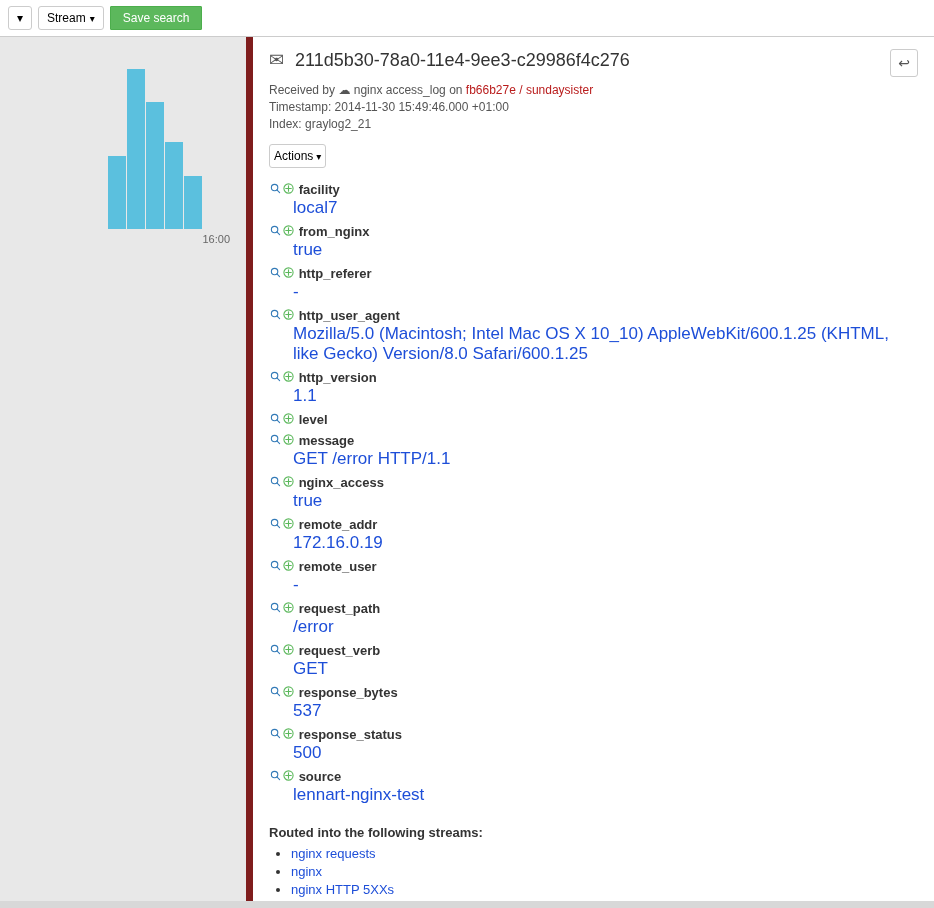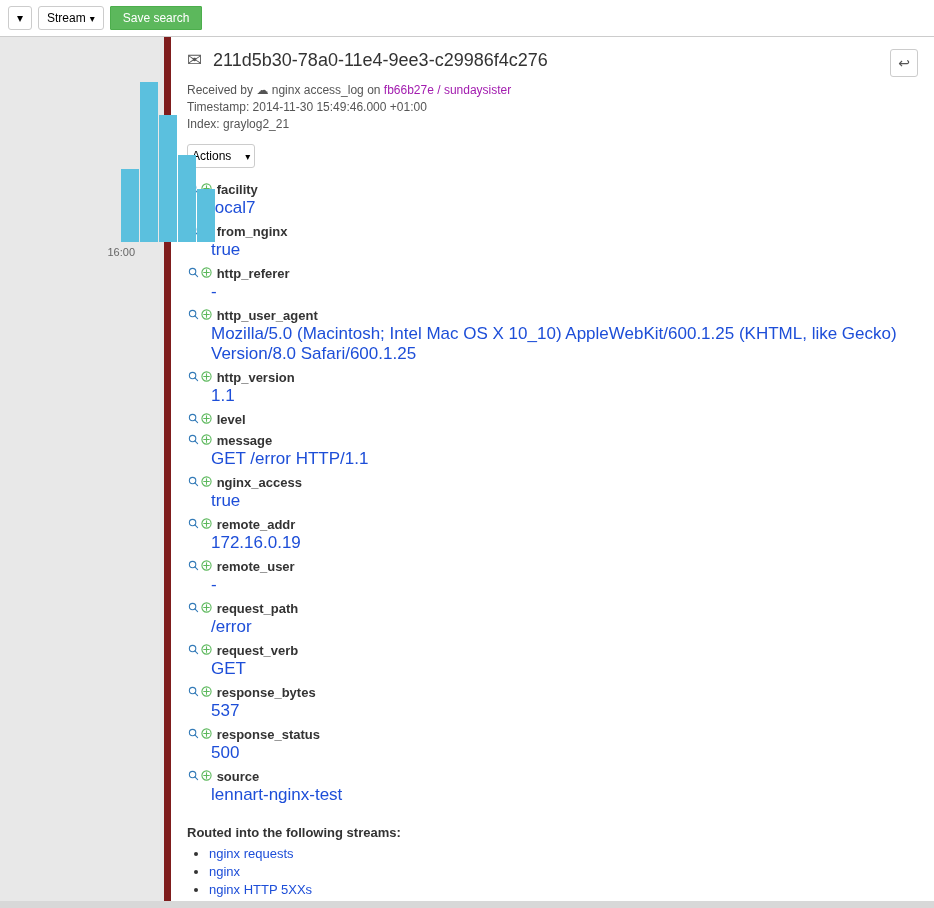--- a/index.html
+++ b/index.html
@@ -37,23 +37,23 @@
       font-size: 12px;
     }
     .caret { font-size: 10px; }
 
     .main-layout {
       display: flex;
       height: calc(908px - 44px);
     }
 
     .sidebar {
-      width: 164px;
+      width: 246px;
       background: #e8e8e8;
-      padding: 25px;
+      padding: 12px;
       flex-shrink: 0;
     }
     .chart-area {
       width: 100%;
       height: 220px;
       position: relative;
       background: #e8e8e8;
     }
     .chart-bars {
       display: flex;
@@ -110,34 +110,34 @@
       justify-content: center;
       font-size: 14px;
       color: #555;
     }
 
     .meta-line {
       font-size: 12px;
       color: #555;
       margin-bottom: 3px;
     }
-    .meta-line a { color: #a21caf; text-decoration: none; }
+    .meta-line a { color: #b91c1c; text-decoration: none; }
 
     .actions-btn {
       margin-top: 10px;
       margin-bottom: 14px;
       background: #fff;
       border: 1px solid #ccc;
       border-radius: 3px;
       padding: 4px 4px;
       cursor: pointer;
       font-size: 12px;
       display: inline-flex;
       align-items: center;
-      gap: 14px;
+      gap: 3px;
     }
 
     .field-section {
       margin-bottom: 6px;
     }
     .icon-search, .icon-plus {
       width: 13px;
       height: 13px;
       display: inline-flex;
       align-items: center;

